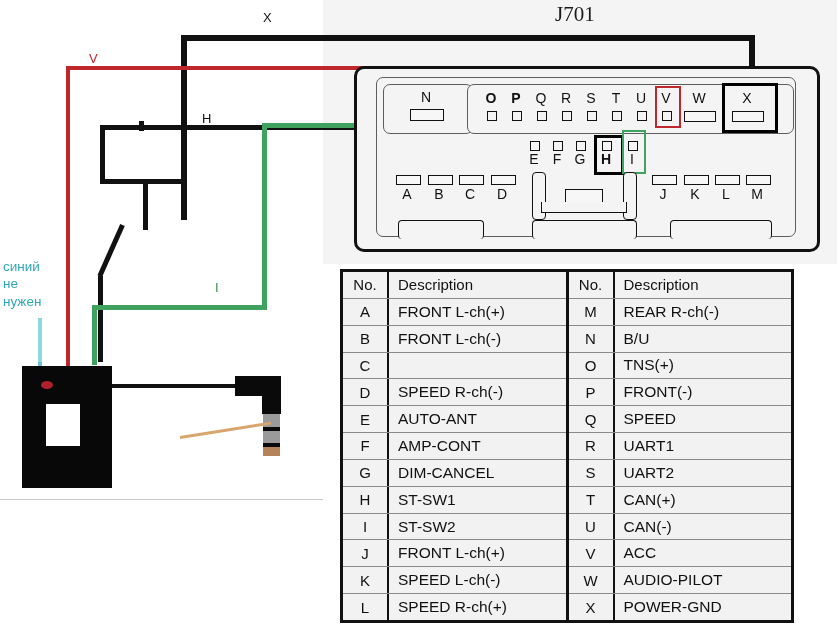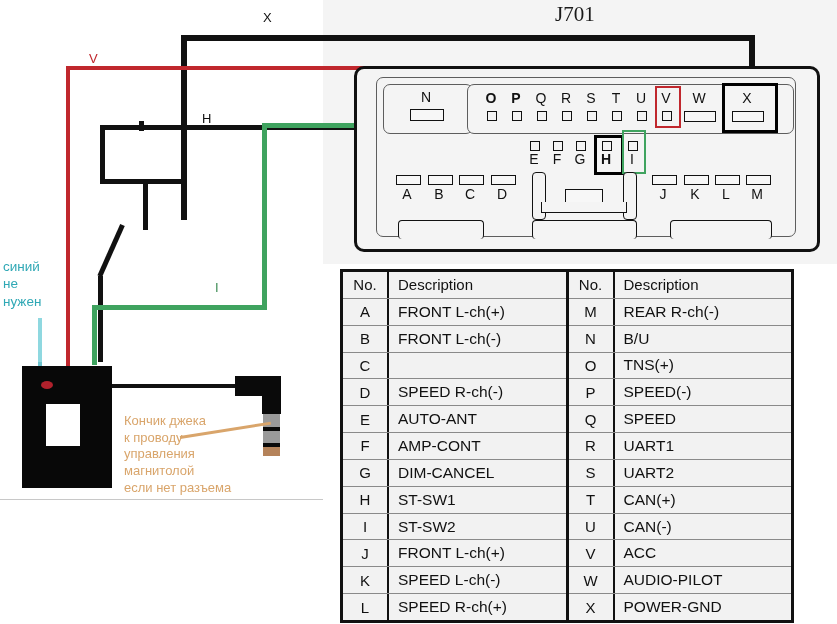--- a/index.html
+++ b/index.html
@@ -215,27 +215,20 @@
 
   <div class="jack-part" style="left:180px;top:436px;width:92px;height:3px;background:#d9a56b;
               transform:rotate(-9deg);transform-origin:left center;"></div>
 
   <div class="anno" id="anno-blue" style="left:3px;top:258px;">
     <div>синий</div>
     <div>не</div>
     <div>нужен</div>
   </div>
 
-  <div class="anno" id="anno-orange" style="left:124px;top:413px;">
-    <div>Кончик джека</div>
-    <div>к проводу</div>
-    <div>управления</div>
-    <div>магнитолой</div>
-    <div>если нет разъема</div>
-  </div>
 
   <div style="position:absolute;left:0;top:499px;width:323px;height:1px;background:#c8c8c8;"></div>
 
   <div id="pintable" style="left:340px;top:269px;width:454px;height:354px;">
 
     <div class="tcol first">
       <div class="trow thead">
         <div class="tno">No.</div>
         <div class="tdesc">Description</div>
       </div>
@@ -300,21 +293,21 @@
       <div class="trow">
         <div class="tno">N</div>
         <div class="tdesc">B/U</div>
       </div>
       <div class="trow">
         <div class="tno">O</div>
         <div class="tdesc">TNS(+)</div>
       </div>
       <div class="trow">
         <div class="tno">P</div>
-        <div class="tdesc">SPEED(-)</div>
+        <div class="tdesc">FRONT(-)</div>
       </div>
       <div class="trow">
         <div class="tno">Q</div>
         <div class="tdesc">SPEED</div>
       </div>
       <div class="trow">
         <div class="tno">R</div>
         <div class="tdesc">UART1</div>
       </div>
       <div class="trow">

